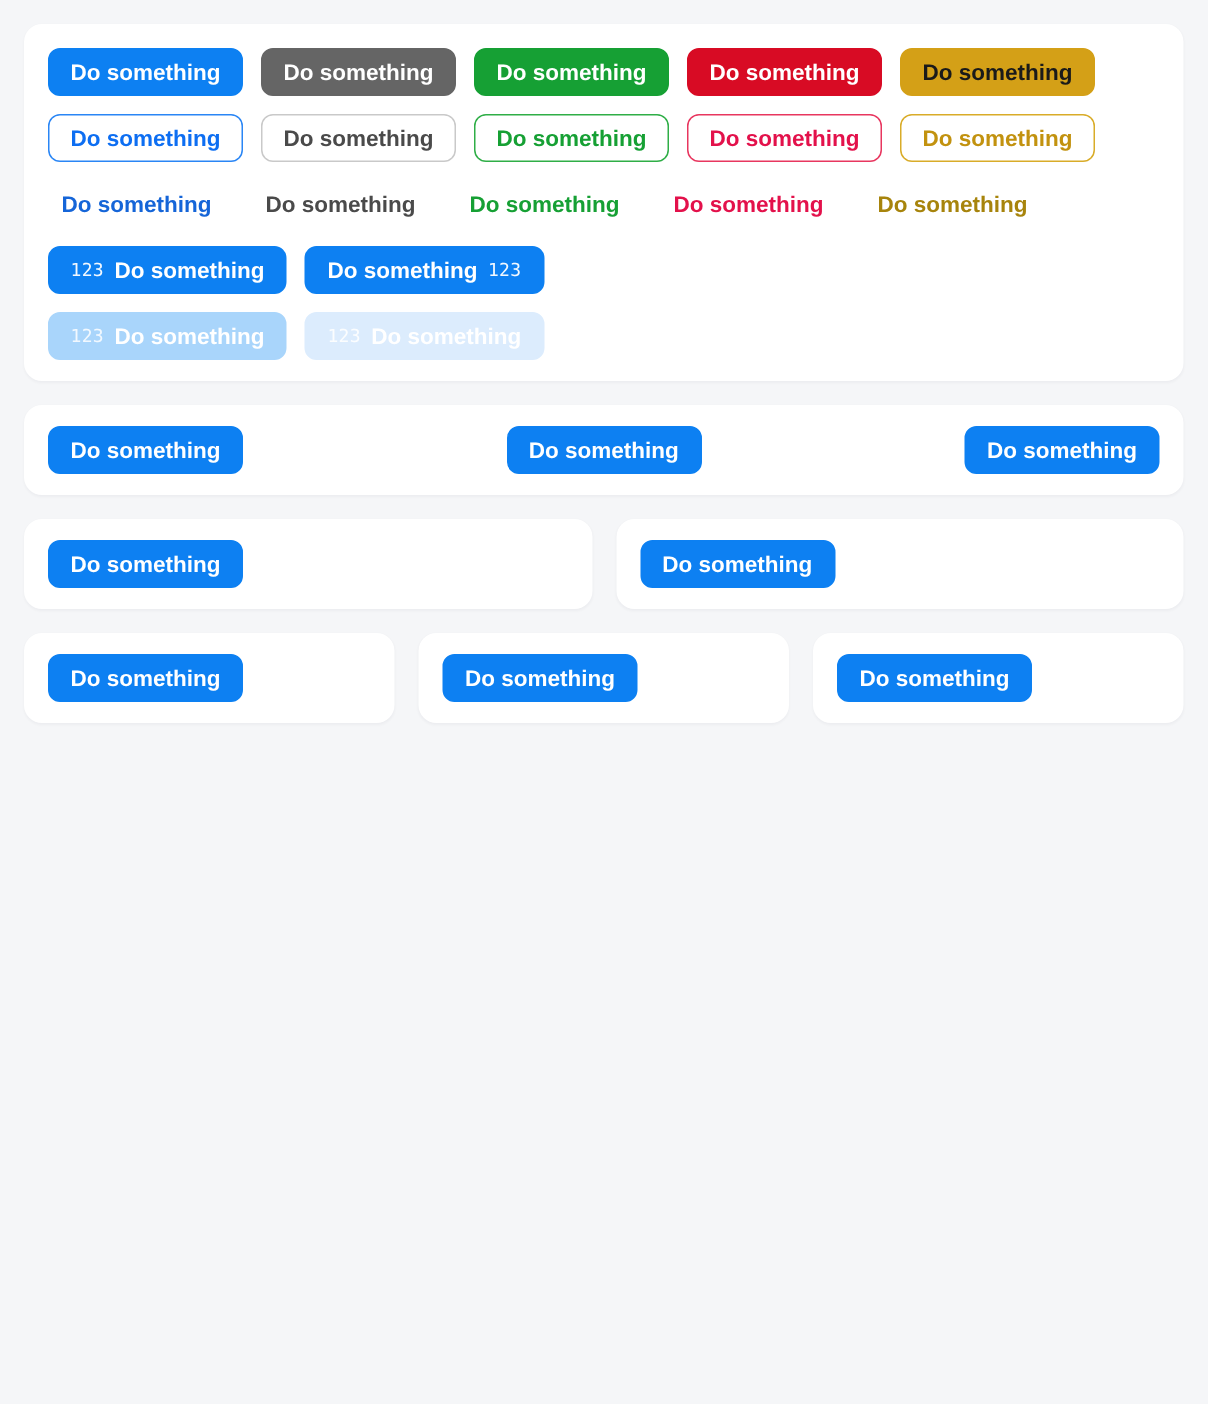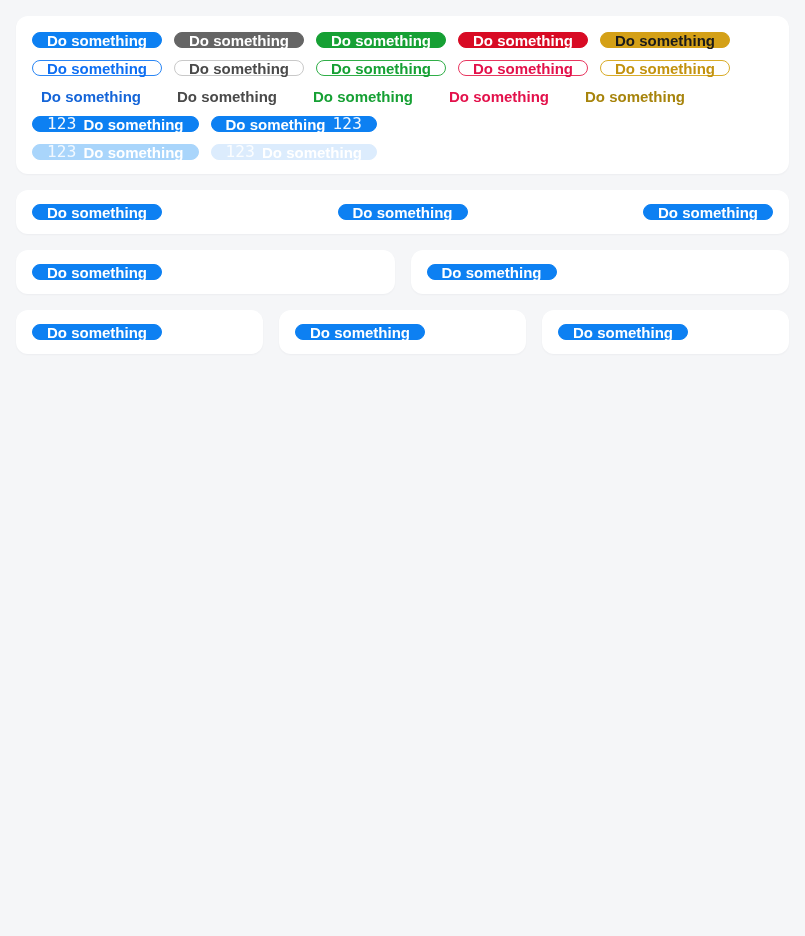--- a/index.html
+++ b/index.html
@@ -54,21 +54,21 @@
     justify-content: flex-start;
     width: 100%;
   }
 
   
   .btn {
     display: inline-flex;
     align-items: center;
     justify-content: center;
     gap: 7px;
-    height: 16px;
+    height: 32px;
     padding: 0 14px;
     border: 1px solid transparent;
     border-radius: 8px;
     font-family: "Liberation Sans", sans-serif;
     font-size: 15px;
     font-weight: 700;
     line-height: 1;
     white-space: nowrap;
     cursor: pointer;
     user-select: none;
@@ -95,21 +95,21 @@
   .btn.ghost { background: transparent; border-color: transparent; padding: 0 8px; }
   .btn.ghost.primary   { color: #1565d8; }
   .btn.ghost.secondary { color: #4a4a4a; }
   .btn.ghost.success   { color: #16a034; }
   .btn.ghost.danger    { color: #e3114b; }
   .btn.ghost.warning   { color: #a7840c; }
 
   
   .btn-badge {
     font-family: "DejaVu Sans Mono", monospace;
-    font-size: 16px;
+    font-size: 12px;
     font-weight: 400;
     letter-spacing: 0.2px;
     line-height: 1;
     color: #ffffff;
     opacity: 0.95;
   }
 
   
   .btn.disabled-strong {
     background: #a9d5fb;

